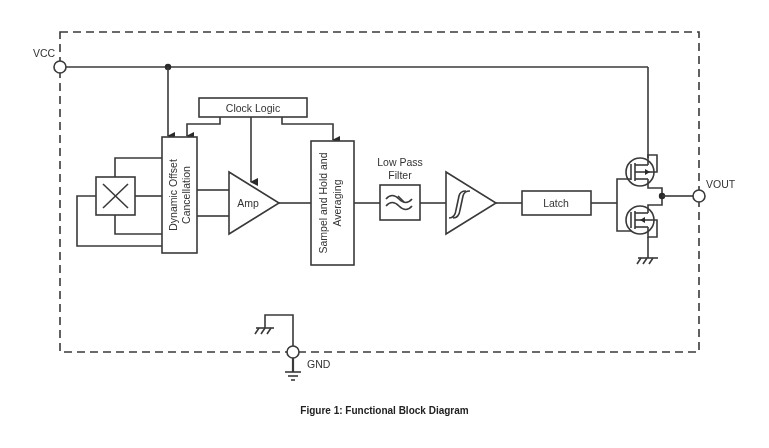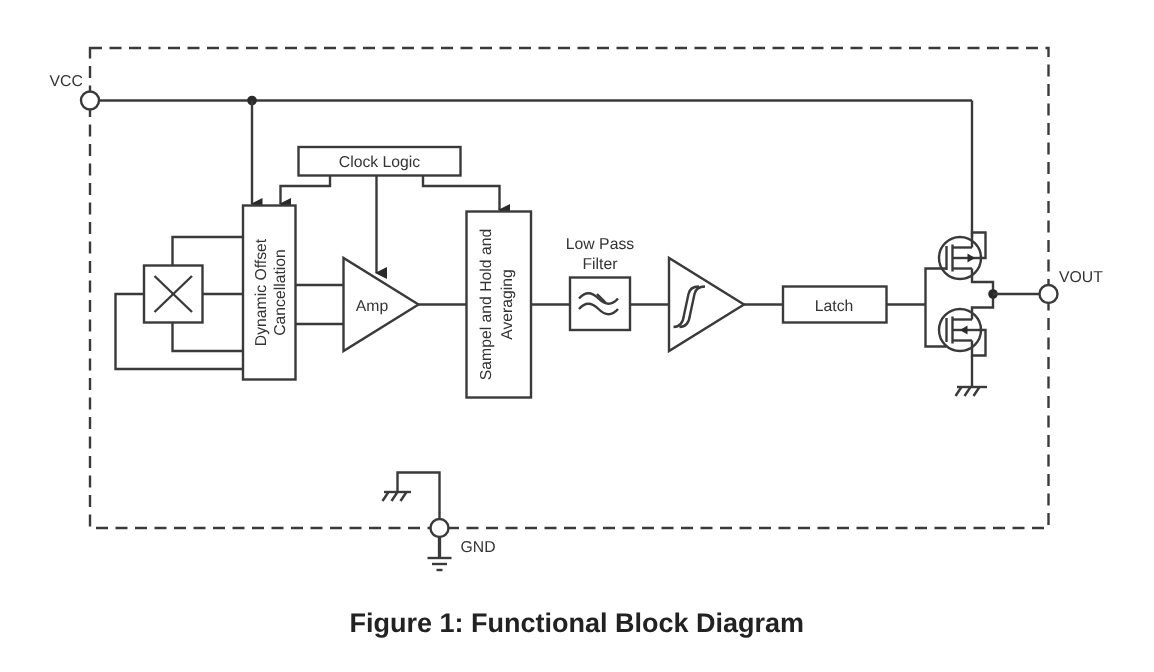--- a/index.html
+++ b/index.html
@@ -3,21 +3,21 @@
 <meta charset="utf-8">
 <style>
   html, body { margin: 0; padding: 0; background: #ffffff; }
   body { width: 769px; height: 448px; position: relative; overflow: hidden; }
   svg { position: absolute; left: 0; top: 0; }
   .wire { stroke: #3a3a3a; stroke-width: 1.6; fill: none; }
   .box { stroke: #3a3a3a; stroke-width: 1.6; fill: #ffffff; }
   .dash { stroke: #3a3a3a; stroke-width: 1.6; fill: none; stroke-dasharray: 8 5; }
   .lbl { font-family: "Liberation Sans", sans-serif; font-size: 10.5px; fill: #333333; }
   .caption { position: absolute; left: 0; width: 769px; top: 405px; text-align: center;
-             font-family: "Liberation Sans", sans-serif; font-weight: bold; font-size: 18px; color: #222222; }
+             font-family: "Liberation Sans", sans-serif; font-weight: bold; font-size: 10px; color: #222222; }
 </style>
 </head>
 <body>
 
 <svg width="769" height="448" viewBox="0 0 769 448">
   <defs>
     <marker id="arr" markerWidth="8" markerHeight="8" refX="4" refY="7" orient="auto" markerUnits="userSpaceOnUse">
       <path d="M0,0 L8,0 L4,8 Z" fill="#2a2a2a"></path>
     </marker>
   </defs>

